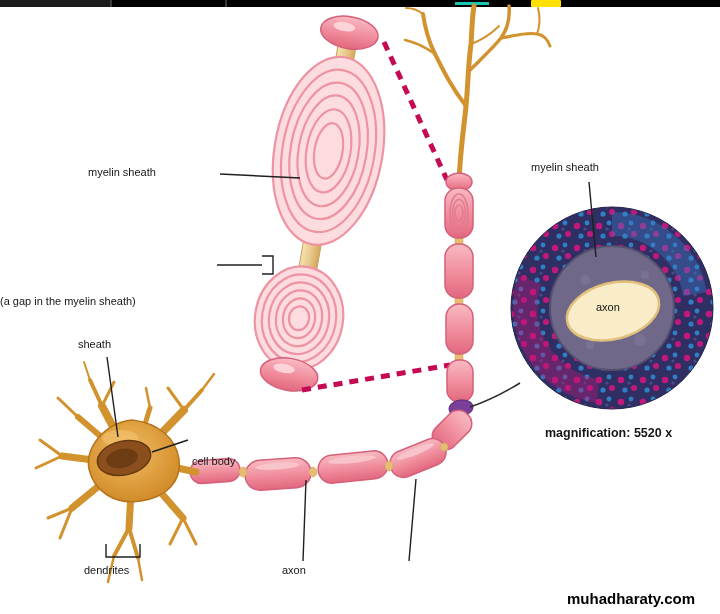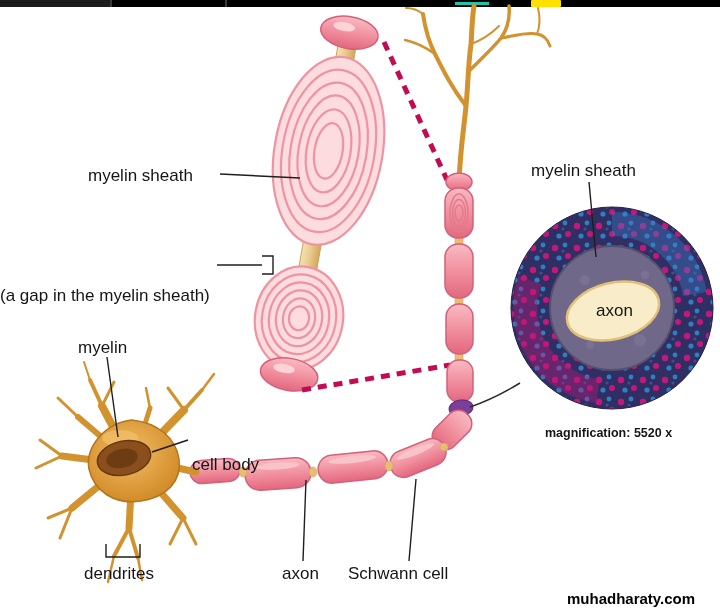--- a/index.html
+++ b/index.html
@@ -7,21 +7,21 @@
     position:relative; width:720px; height:614px; background:#ffffff;
     overflow:hidden; font-family:"Liberation Sans", sans-serif;
   }
   .topbar { position:absolute; top:0; left:0; width:720px; height:7px; background:#000; }
   .topbar .seg  { position:absolute; top:0; height:7px; background:#1c1c1c; }
   .topbar .tick { position:absolute; top:0; width:2px; height:7px; background:#3a3a3a; }
   .topbar .teal { position:absolute; top:2px; left:455px; width:34px; height:3px; background:#18c7b2; }
   .topbar .badge{ position:absolute; top:0; left:531px; width:30px; height:7px; background:#ffe000; border-radius:1px; }
   .art { position:absolute; top:0; left:0; }
   .label {
-    position:absolute; color:#151515; font-size:17px; line-height:1.15; white-space:nowrap;
+    position:absolute; color:#151515; font-size:11px; line-height:1.15; white-space:nowrap;
   }
   .label.bold-small { font-size:12.5px; font-weight:bold; letter-spacing:0;text-align:right; }
   .watermark {
     position:absolute; left:567px; top:590px; font-weight:bold; font-size:15px; color:#000;
     white-space:nowrap;
   }
 </style>
 </head>
 <body>
 
@@ -211,24 +211,23 @@
       <path d="M107,357 L118,437"></path>
       <path d="M188,440 L152,452"></path>
       <path d="M106,544 L106,557 L140,557 L140,544"></path>
       <path d="M303,561 L306,480"></path>
       <path d="M409,561 L416,479"></path>
       <path d="M589,182 L596,257"></path>
     </g>
   </svg>
 
   <div class="label" style="left:88px;  top:166px">myelin sheath</div>
-  <div class="label" style="left:0px;   top:286px">(a gap in the myelin sheath)</div>
-  <div class="label" style="left:78px;  top:338px">myelin</div>
+  <div class="label" style="left:0px;   top:295px">(a gap in the myelin sheath)</div>
+  <div class="label" style="left:78px;  top:338px">sheath</div>
   <div class="label" style="left:192px; top:455px">cell body</div>
   <div class="label" style="left:84px;  top:564px">dendrites</div>
   <div class="label" style="left:282px; top:564px">axon</div>
-  <div class="label" style="left:348px; top:564px">Schwann cell</div>
   <div class="label" style="left:531px; top:161px">myelin sheath</div>
   <div class="label" style="left:596px; top:301px">axon</div>
   <div class="label bold-small" style="left:545px; top:426px">magnification: 5520 x</div>
 
   <div class="watermark">muhadharaty.com</div>
 </div>
 
 </body></html>

